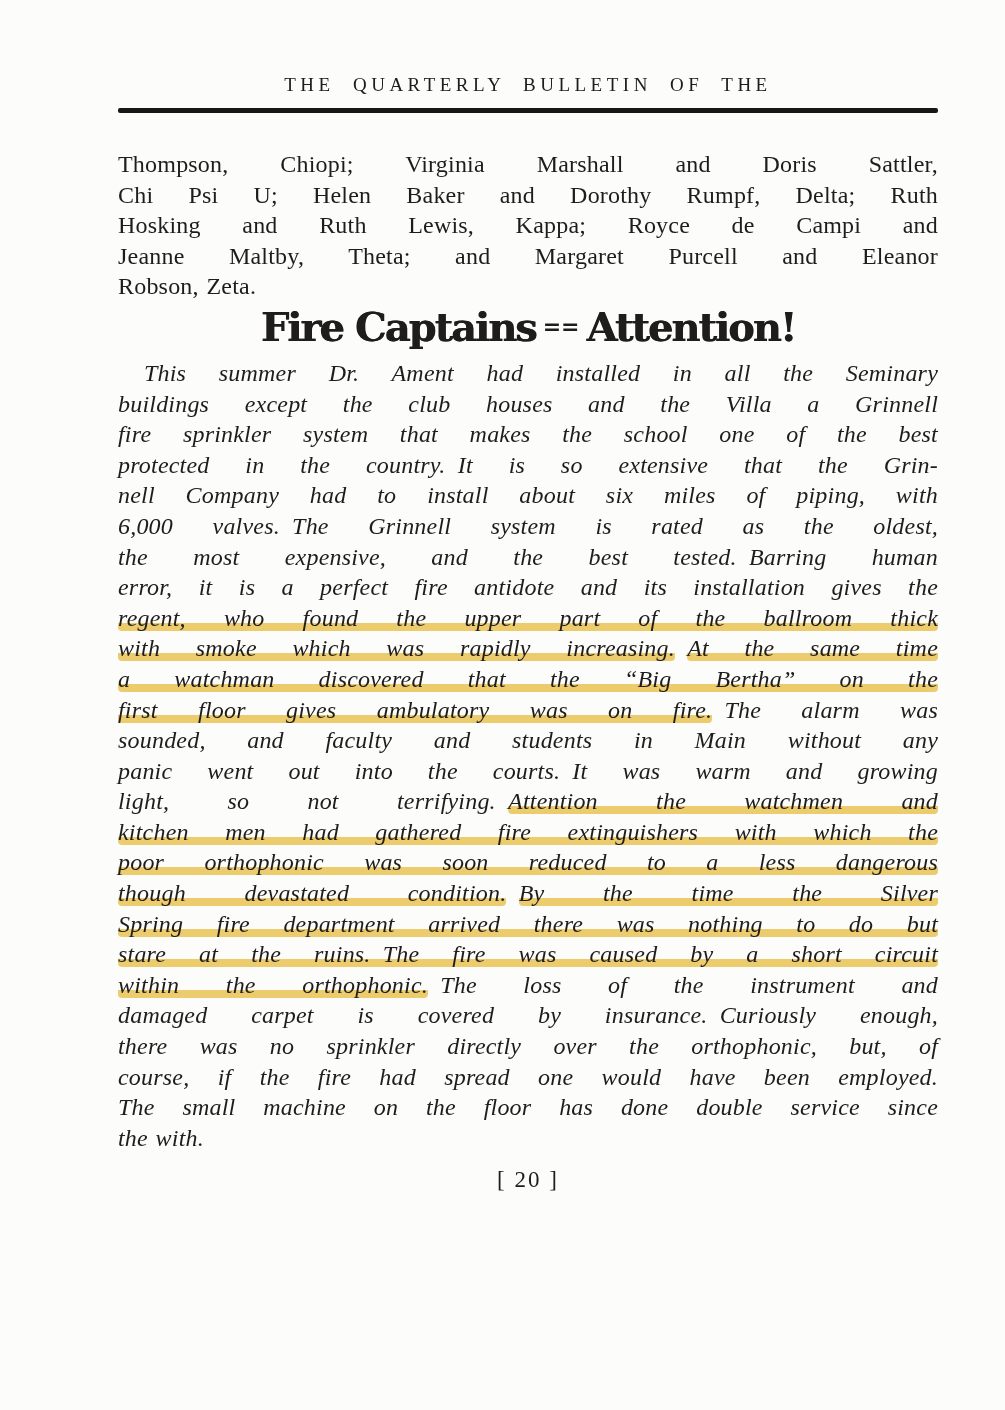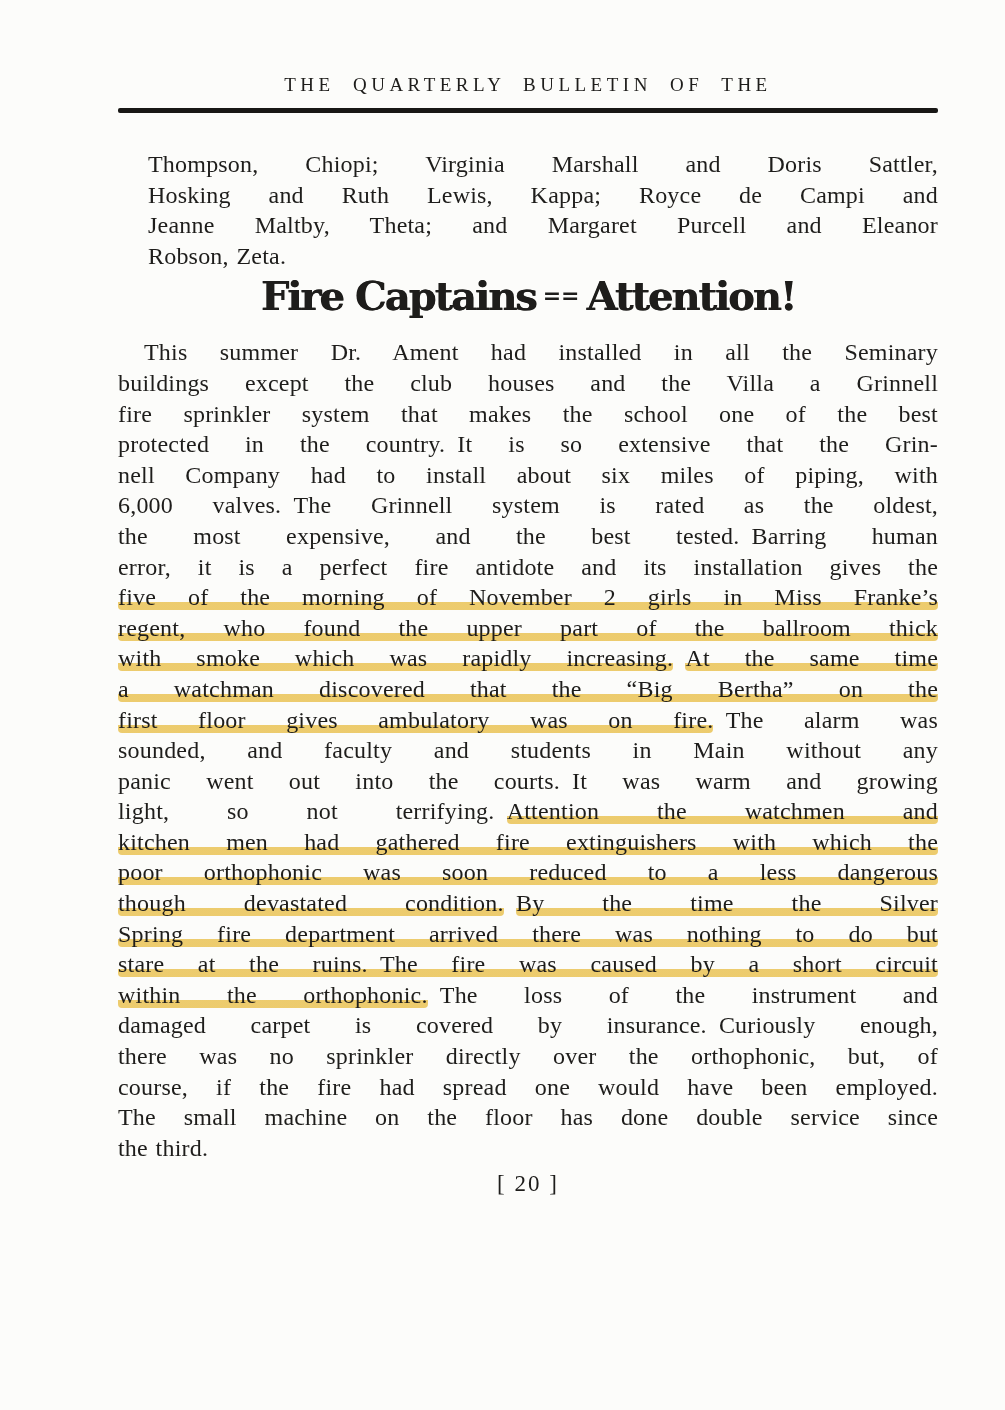--- a/index.html
+++ b/index.html
@@ -19,21 +19,21 @@
     text-align:center;
     white-space:nowrap;
   }
   .rule {
     height:5px;
     background:#181715;
     margin-top:11px;
     border-radius:2px;
   }
   .paragraph { margin:0; }
-  .intro { margin-top:36px;margin-left:30px; }
+  .intro { margin-top:36px; }
   .line {
     font-size:24px;
     line-height:30.6px;
     height:30.6px;
     text-align:justify;
     text-align-last:justify;
     word-spacing:1.5px;
     letter-spacing:0.2px;
     white-space:nowrap;
   }
@@ -51,81 +51,81 @@
   }
   .title-sep {
     display:inline-block;
     font-size:22px;
     letter-spacing:0;
     vertical-align:7px;
     margin:0 7px;
     text-shadow:none;
     font-weight:bold;
   }
-  .main { margin-top:17px; }
+  .main { margin-top:7px;font-style:italic; }
   .hl {
     background-image:linear-gradient(var(--hl, rgba(234,195,85,0.85)), var(--hl, rgba(234,195,85,0.85)));
     background-size:100% 8px;
     background-position:0 100%;
     background-repeat:no-repeat;
     border-radius:4px;
   }
   .page-number {
-    margin-top:8px;
+    margin-top:14px;
     text-align:center;
     font-size:23px;
     line-height:26px;
     letter-spacing:2px;
   }
 </style>
 </head>
 <body>
 
 <div class="page">
 
   <div class="header-title">THE QUARTERLY BULLETIN OF THE</div>
 
   <div class="rule"></div>
 
   <div class="paragraph intro">
       <div class="line"><span>Thompson, Chiopi; Virginia Marshall and Doris Sattler,</span></div>
+      <div class="line"><span>Chi Psi U; Helen Baker and Dorothy Rumpf, Delta; Ruth</span></div>
       <div class="line"><span>Hosking and Ruth Lewis, Kappa; Royce de Campi and</span></div>
       <div class="line"><span>Jeanne Maltby, Theta; and Margaret Purcell and Eleanor</span></div>
       <div class="line last"><span>Robson, Zeta.</span></div>
     </div>
 
   <div class="article-title">
     <span>Fire Captains</span><span class="title-sep">==</span><span>Attention!</span>
   </div>
 
   <div class="paragraph main">
       <div class="line indent"><span>This summer Dr. Ament had installed in all the Seminary</span></div>
       <div class="line"><span>buildings except the club houses and the Villa a Grinnell</span></div>
       <div class="line"><span>fire sprinkler system that makes the school one of the best</span></div>
       <div class="line"><span>protected in the country. It is so extensive that the Grin-</span></div>
       <div class="line"><span>nell Company had to install about six miles of piping, with</span></div>
       <div class="line"><span>6,000 valves. The Grinnell system is rated as the oldest,</span></div>
       <div class="line"><span>the most expensive, and the best tested. Barring human</span></div>
       <div class="line"><span>error, it is a perfect fire antidote and its installation gives the</span></div>
-      <div class="line"><span class="hl">five of the morning of November 2 girls in Miss Franke’s</span></div>
       <div class="line"><span class="hl">regent, who found the upper part of the ballroom thick</span></div>
       <div class="line"><span class="hl">with smoke which was rapidly increasing.</span><span> </span><span class="hl">At the same time</span></div>
       <div class="line"><span class="hl">a watchman discovered that the “Big Bertha” on the</span></div>
       <div class="line"><span class="hl">first floor gives ambulatory was on fire.</span><span> The alarm was</span></div>
       <div class="line"><span>sounded, and faculty and students in Main without any</span></div>
       <div class="line"><span>panic went out into the courts. It was warm and growing</span></div>
       <div class="line"><span>light, so not terrifying. </span><span class="hl">Attention the watchmen and</span></div>
       <div class="line"><span class="hl">kitchen men had gathered fire extinguishers with which the</span></div>
       <div class="line"><span class="hl">poor orthophonic was soon reduced to a less dangerous</span></div>
       <div class="line"><span class="hl">though devastated condition.</span><span> </span><span class="hl">By the time the Silver</span></div>
       <div class="line"><span class="hl">Spring fire department arrived there was nothing to do but</span></div>
       <div class="line"><span class="hl">stare at the ruins. The fire was caused by a short circuit</span></div>
       <div class="line"><span class="hl">within the orthophonic.</span><span> The loss of the instrument and</span></div>
       <div class="line"><span>damaged carpet is covered by insurance. Curiously enough,</span></div>
       <div class="line"><span>there was no sprinkler directly over the orthophonic, but, of</span></div>
       <div class="line"><span>course, if the fire had spread one would have been employed.</span></div>
       <div class="line"><span>The small machine on the floor has done double service since</span></div>
-      <div class="line last"><span>the third.</span></div>
+      <div class="line last"><span>the with.</span></div>
     </div>
 
   <div class="page-number">[ 20 ]</div>
 
 </div>
 
 </body></html>

